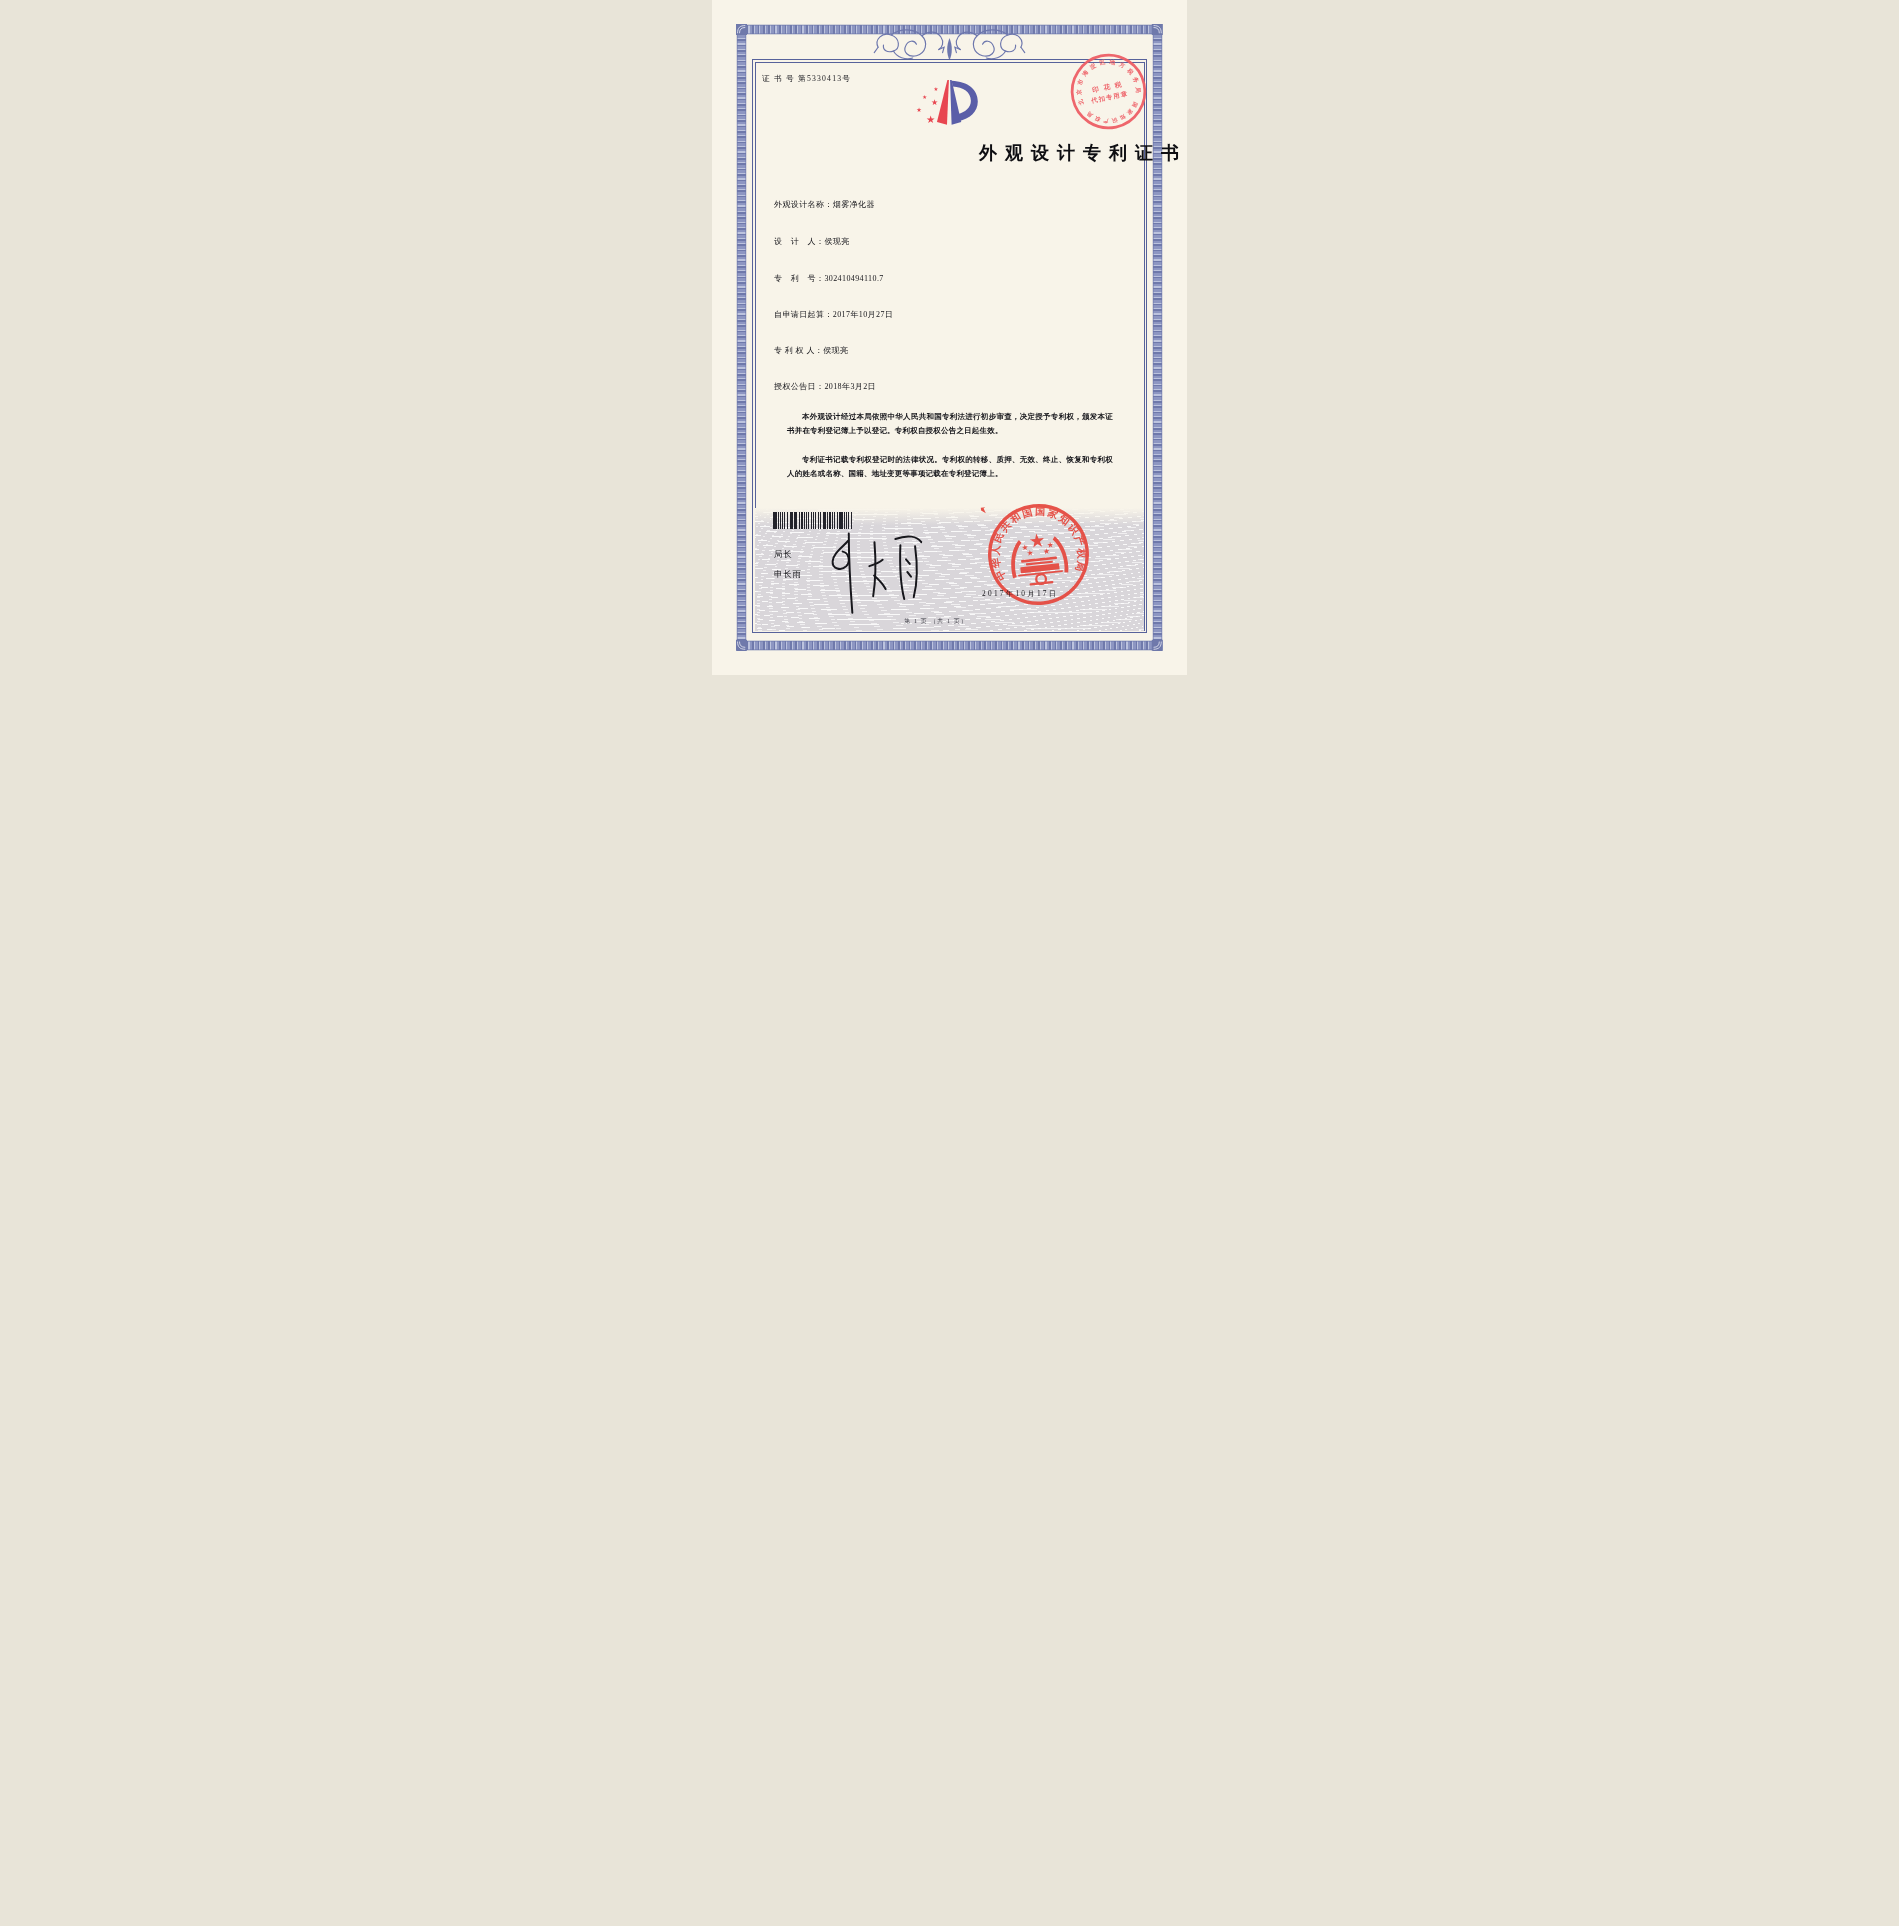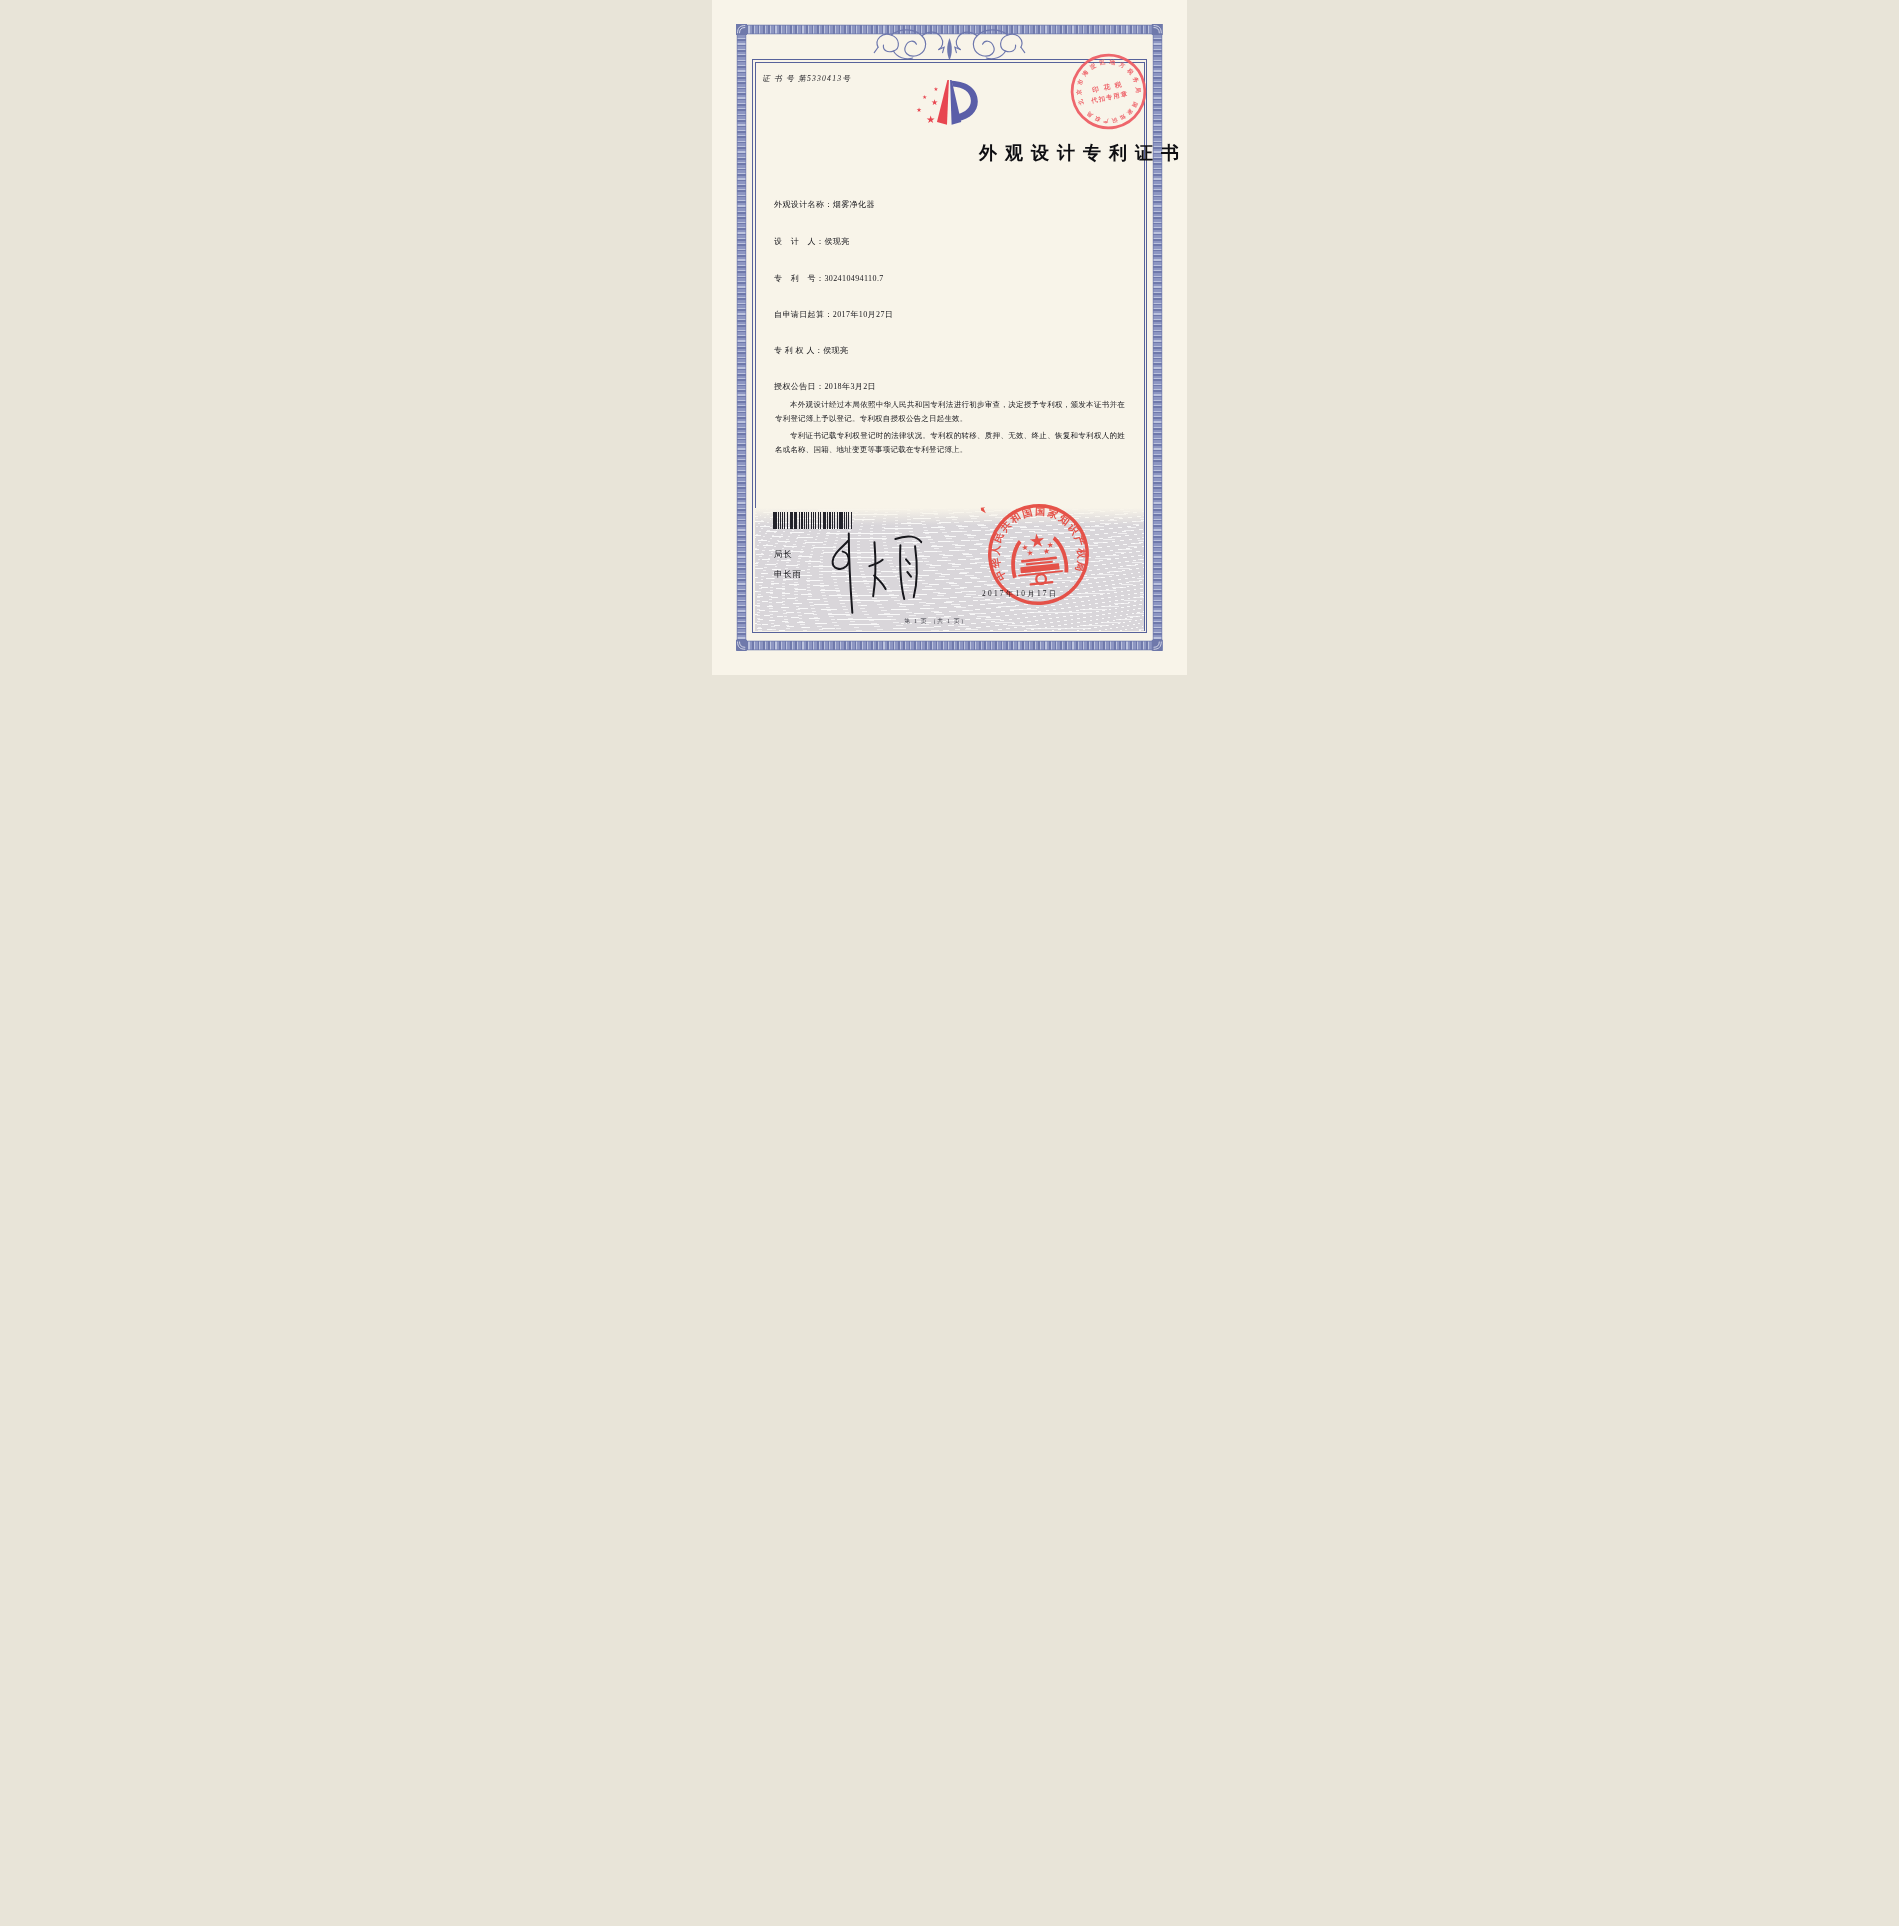--- a/index.html
+++ b/index.html
@@ -30,33 +30,33 @@
   .frame::after{content:"";position:absolute;inset:1.5px;border:0.8px solid #57629b;}
   
   .waves{position:absolute;left:43px;right:43px;top:508px;bottom:44px;
     background:
       linear-gradient(#f8f4e9 0%, rgba(248,244,233,0) 14%),
       repeating-radial-gradient(140% 70% at 28% 175%, rgba(255,255,255,.85) 0 0.8px, rgba(255,255,255,0) 0.8px 8px),
       repeating-radial-gradient(150% 75% at 78% -70%, rgba(255,255,255,.6) 0 0.8px, rgba(255,255,255,0) 0.8px 9.2px),
       linear-gradient(#d9d6da,#d9d6da);
   }
   
-  .cert-no{position:absolute;left:50px;top:74px;font-size:7.7px;letter-spacing:1.2px;color:#1b1b20;font-style:italic;}
+  .cert-no{position:absolute;left:50px;top:74px;font-size:7.7px;letter-spacing:1.2px;color:#1b1b20;}
   .logo{position:absolute;left:198px;top:70px;width:79px;height:65px;}
   .logo .star{position:absolute;color:#e84650;line-height:1;}
   .title{position:absolute;left:0;right:0;top:141px;text-align:right;
     font-size:18px;font-weight:bold;letter-spacing:8px;text-indent:8px;color:#0e0e12;}
   
   .field{position:absolute;left:62px;font-size:8px;letter-spacing:0.4px;white-space:nowrap;}
   .field .lab{color:#141419;}
   .field .val{color:#141419;}
   
   .paras{position:absolute;left:59px;top:394px;width:358px;
     font-size:7.5px;line-height:13.7px;text-align:justify;color:#16161b;}
-  .paras p{margin:4px;text-indent:2em;letter-spacing:0.2px;}
+  .paras p{margin:16px;text-indent:2em;letter-spacing:0.2px;font-weight:bold;}
   
   .barcode{position:absolute;left:61px;top:512px;height:17px;display:flex;align-items:stretch;}
   .barcode i{display:block;height:100%;}
   .officer-title{position:absolute;left:62px;top:549px;font-size:8.5px;letter-spacing:0.8px;}
   .officer-name{position:absolute;left:62px;top:569px;font-size:8.5px;letter-spacing:0.8px;}
   .signature{position:absolute;left:104px;top:527px;width:119px;height:89px;transform:rotate(-2deg);}
   .seal-main{position:absolute;left:274px;top:502px;width:105px;height:105px;transform:rotate(-6deg);opacity:.93;}
   .seal-date{position:absolute;left:270px;top:589px;font-size:7.3px;letter-spacing:2.3px;color:#141418;z-index:6;}
   .footer{position:absolute;left:0;right:27px;top:617px;text-align:center;
     font-size:5.8px;letter-spacing:1.2px;color:#37373f;}

